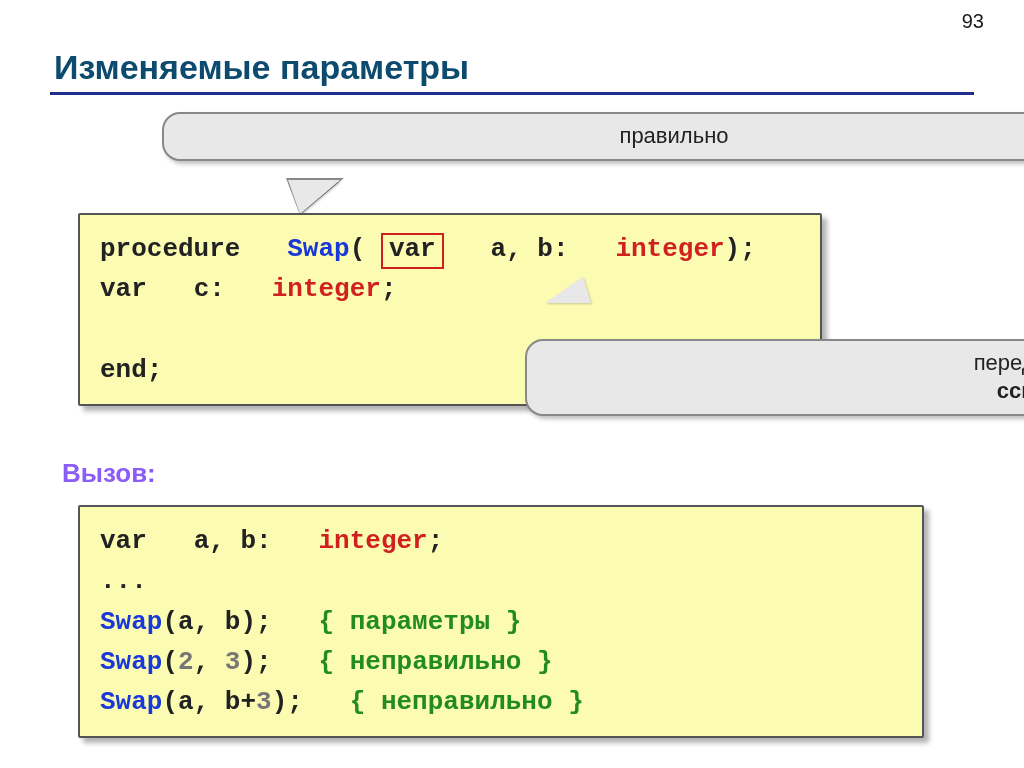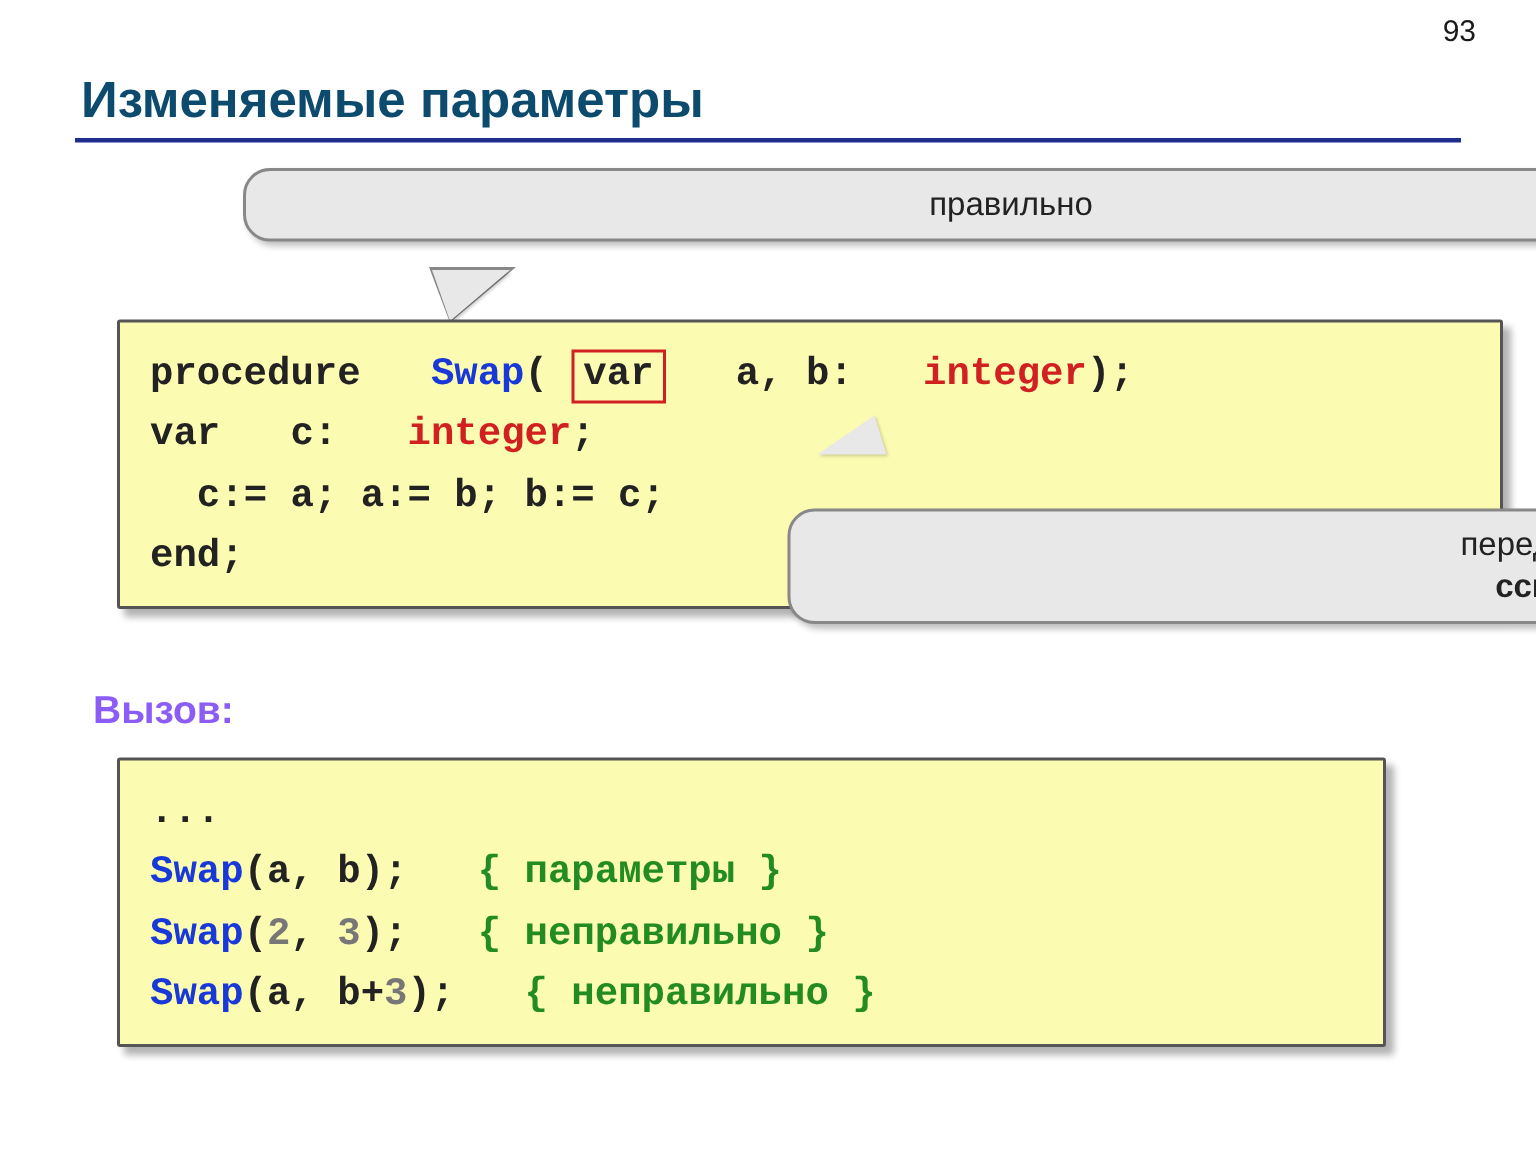--- a/index.html
+++ b/index.html
@@ -55,21 +55,21 @@
     border: 2px solid #555;
     border-radius: 2px;
     box-shadow: 5px 5px 5px rgba(0,0,0,0.3);
     padding: 14px 20px;
     font-family: "Courier New", monospace;
     font-size: 26px;
     font-weight: bold;
     line-height: 1.55;
     color: #222;
   }
-  .box1 { top: 213px; left: 78px; width: 924px; }
+  .box1 { top: 213px; left: 78px; width: 744px; }
   .box2 { top: 505px; left: 78px; width: 846px; }
   .kw-black { color: #222; }
   .kw-blue { color: #1838d8; }
   .kw-red { color: #d02020; }
   .kw-green { color: #228b22; }
   .kw-grey { color: #777; }
   .var-box {
     display: inline-block;
     border: 2px solid #d02020;
     padding: 0 6px 2px 6px;
@@ -149,38 +149,45 @@
     <span class="kw-red">integer</span><span class="kw-black">);</span>
   </div>
   <div>
     <span class="kw-black">var</span>
     <span>&nbsp;</span>
     <span class="kw-black">c:</span>
     <span>&nbsp;</span>
     <span class="kw-red">integer</span><span class="kw-black">;</span>
   </div>
   <div>
-    <span>&nbsp;&nbsp;</span><span class="kw-black">c:= a; a:= b; b:= c;</span>
+    <span>&nbsp;&nbsp;</span>
   </div>
   <div>
     <span class="kw-black">end</span><span class="kw-black">;</span>
   </div>
 </div>
 
 <div class="tail tail2b"></div>
 <div class="tail tail2"></div>
 <div class="callout callout2 callout-wrap">
   <span>передача по</span><br>
   <span style="font-weight:bold">ссылке</span>
 </div>
 
 <div class="section-label">Вызов:</div>
 
 <div class="code-box box2">
   <div>
+    <span class="kw-black">var</span>
+    <span>&nbsp;</span>
+    <span class="kw-black">a, b:</span>
+    <span>&nbsp;</span>
+    <span class="kw-red">integer</span><span class="kw-black">;</span>
+  </div>
+  <div>
     <span class="kw-black">...</span>
   </div>
   <div>
     <span class="kw-blue">Swap</span><span class="kw-black">(a, b);</span>
     <span>&nbsp;</span>
     <span class="kw-green">{ параметры }</span>
   </div>
   <div>
     <span class="kw-blue">Swap</span><span class="kw-black">(</span><span class="kw-grey">2</span><span class="kw-black">, </span><span class="kw-grey">3</span><span class="kw-black">);</span>
     <span>&nbsp;</span>

